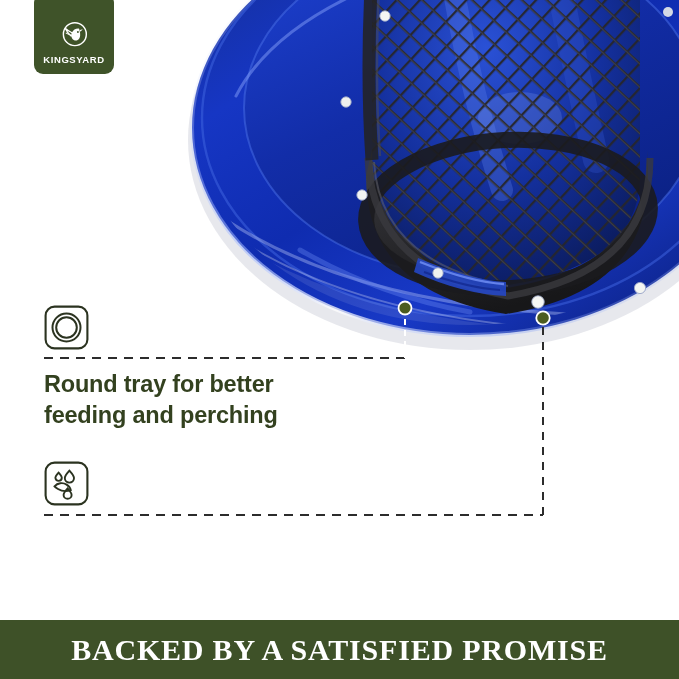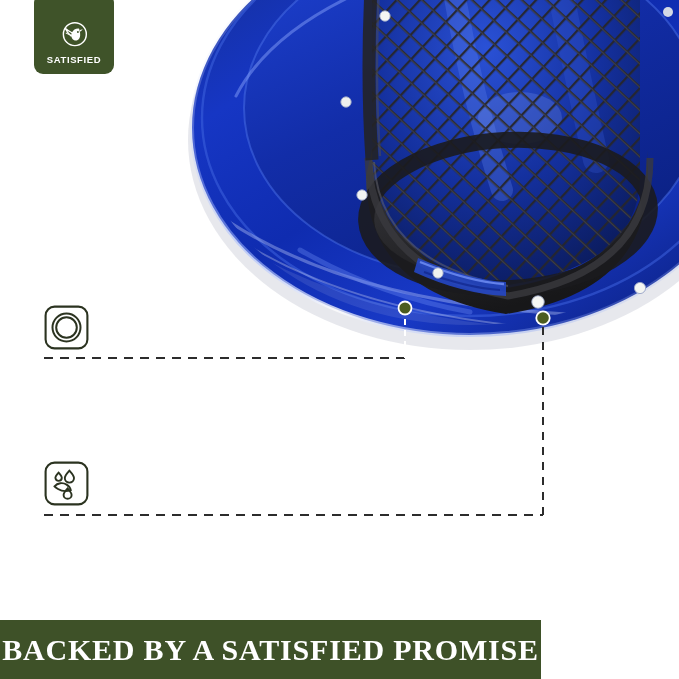--- a/index.html
+++ b/index.html
@@ -52,21 +52,21 @@
     font-weight:700;
     letter-spacing:-0.2px;
     z-index:6;
     white-space:pre-line;
   }
   .caption-1 { left:44px; top:369px; font-size:23.5px; line-height:31px; width:330px; }
   .caption-2 { left:44px; top:524px; font-size:23.5px; line-height:31px; width:520px; }
 
   
   .banner {
-    position:absolute; left:0; top:620px; width:541px; height:59px;
+    position:absolute; left:0; top:620px; width:679px; height:59px;
     background:#3e5128;
     display:flex; align-items:center; justify-content:center;
     z-index:7;
   }
   .banner-text {
     color:#ffffff;
     font-family:"Liberation Serif", serif;
     font-weight:700;
     font-size:30px;
     letter-spacing:0.8px;
@@ -207,21 +207,21 @@
     <svg class="logo-mark" viewBox="0 0 40 40">
       <circle cx="21" cy="19" r="13.5" fill="none" stroke="#ffffff" stroke-width="1.7"></circle>
       <path d="M26 12.5 C22.5 12 19 14 17.5 17.2 C16.4 19.6 16.6 22.4 18 24.4
                C19.2 26.1 21.3 27 23.3 26.4 C25.6 25.7 27 23.3 27.2 20.9
                C27.4 18.2 26.9 15 26 12.5 Z" fill="#ffffff"></path>
       <path d="M17.6 17.4 C14.8 16 12 14.2 9.6 12.1 C11.2 15.6 13.6 18.8 16.6 21.2" fill="none" stroke="#ffffff" stroke-width="1.5" stroke-linecap="round"></path>
       <path d="M18.2 20.6 C15.6 20.2 13 19.2 10.8 17.8" fill="none" stroke="#ffffff" stroke-width="1.3" stroke-linecap="round"></path>
       <circle cx="24.6" cy="16.4" r="1.15" fill="#3f5329"></circle>
       <path d="M27 14.2 L30.4 13.2 L27.4 16.2 Z" fill="#ffffff"></path>
     </svg>
-    <span class="logo-text">SATISFIED</span>
+    <span class="logo-text">KINGSYARD</span>
   </div>
 
   <svg class="callout-layer" width="679" height="620" viewBox="0 0 679 620">
 
     <g>
 
       <path d="M44 358 H405" fill="none" stroke="#2c2c2c" stroke-width="2" stroke-dasharray="9 7"></path>
 
       <path d="M405 358 V312" fill="none" stroke="#ffffff" stroke-width="2" stroke-dasharray="6 5"></path>
     </g>
@@ -241,20 +241,22 @@
   </svg>
 
   <div class="feat-icon" style="left:44px; top:305px;">
     <svg width="45" height="45" viewBox="0 0 45 45">
       <rect x="1.6" y="1.6" width="41.8" height="41.8" rx="9" ry="9" fill="none" stroke="#2b3320" stroke-width="2.1"></rect>
       <circle cx="22.5" cy="22.5" r="14" fill="none" stroke="#2b3320" stroke-width="2"></circle>
       <circle cx="22.5" cy="22.5" r="10.3" fill="none" stroke="#2b3320" stroke-width="2"></circle>
     </svg>
   </div>
 
+  <div class="caption caption-1">Round tray for better
+feeding and perching</div>
 
   <div class="feat-icon" style="left:44px; top:461px;">
     <svg width="45" height="45" viewBox="0 0 45 45">
       <rect x="1.6" y="1.6" width="41.8" height="41.8" rx="9" ry="9" fill="none" stroke="#2b3320" stroke-width="2.1"></rect>
 
       <path d="M14.6 11.6 C16.7 13.9 17.8 15.4 17.8 16.8 C17.8 18.6 16.4 19.9 14.6 19.9
                C12.8 19.9 11.4 18.6 11.4 16.8 C11.4 15.4 12.5 13.9 14.6 11.6 Z" fill="none" stroke="#2b3320" stroke-width="1.9"></path>
 
       <path d="M25.4 9.6 C28.4 12.9 30 15.1 30 17.1 C30 19.7 28 21.6 25.4 21.6
                C22.8 21.6 20.8 19.7 20.8 17.1 C20.8 15.1 22.4 12.9 25.4 9.6 Z" fill="none" stroke="#2b3320" stroke-width="1.9"></path>

